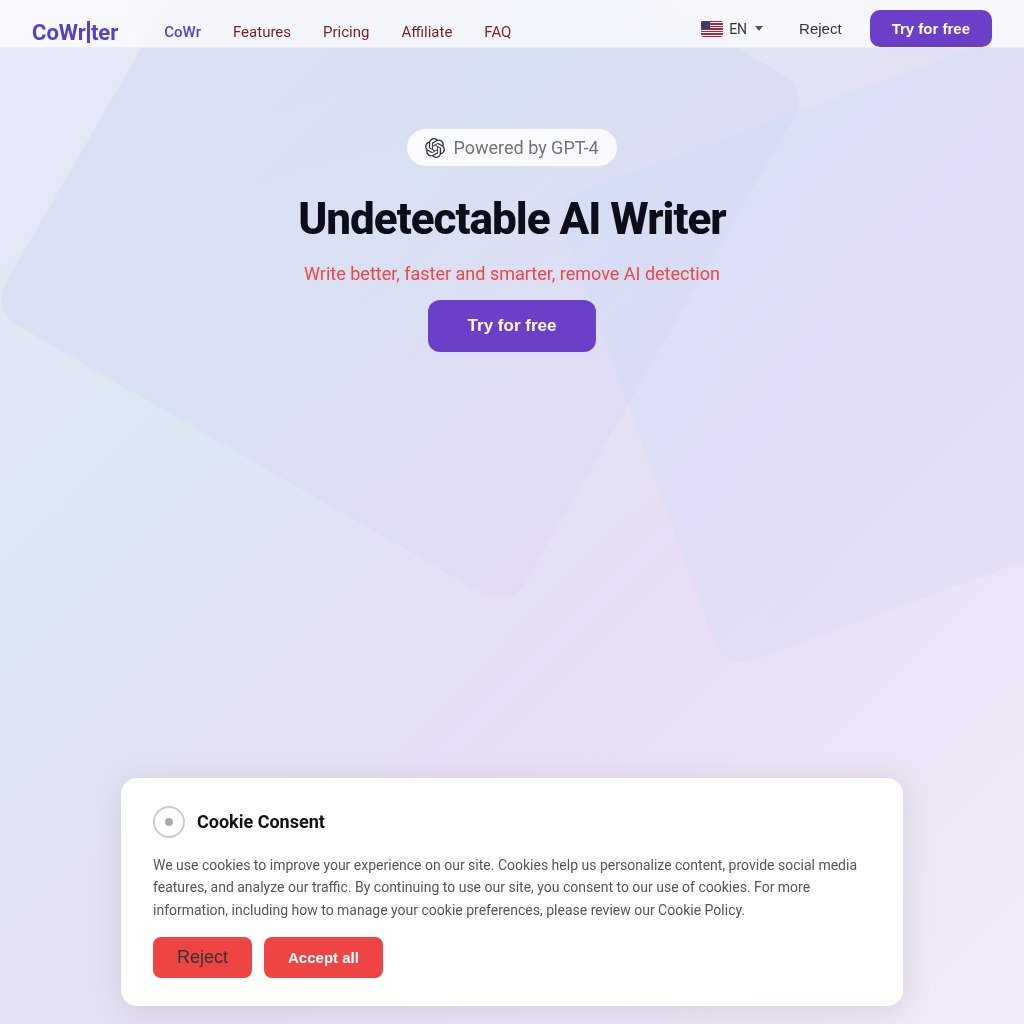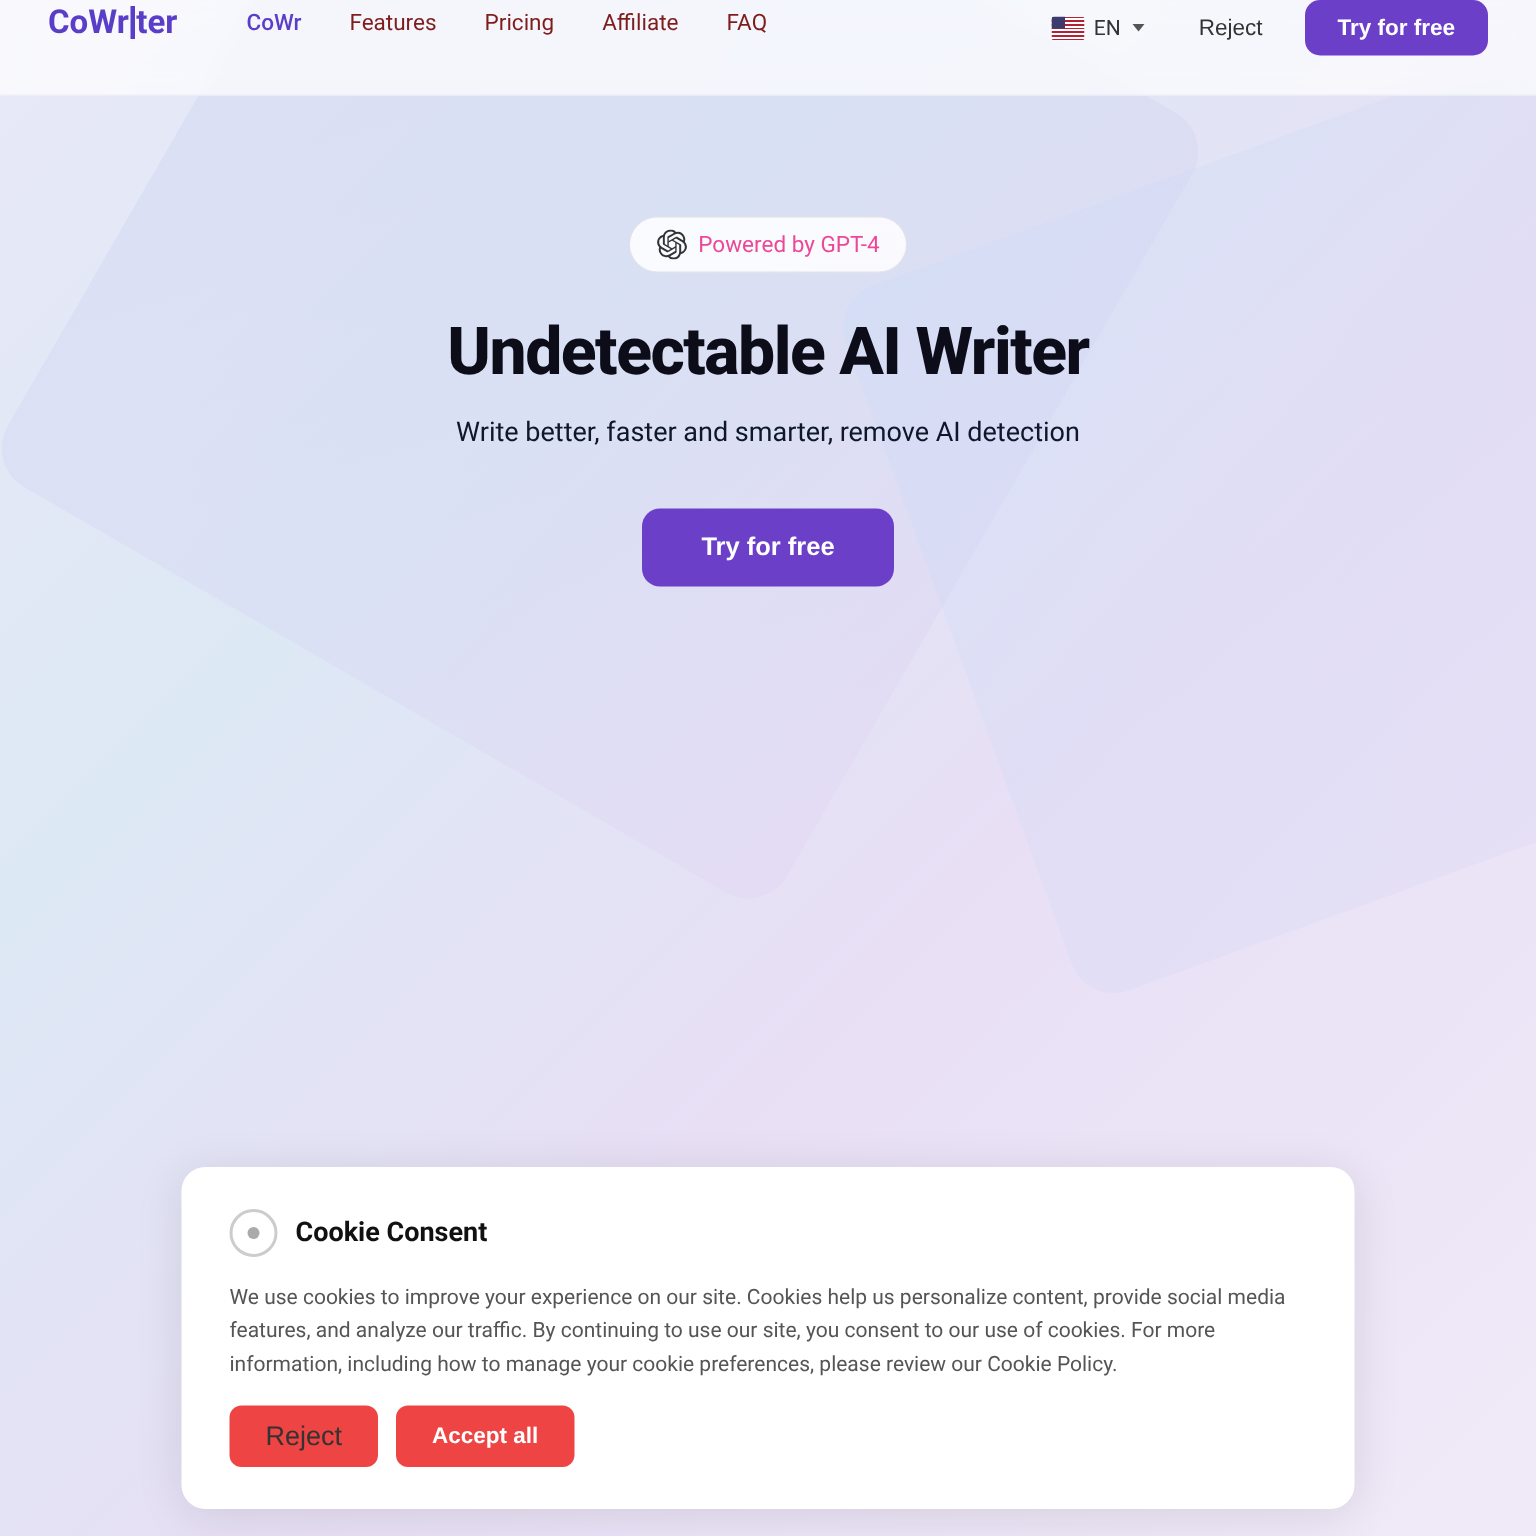--- a/index.html
+++ b/index.html
@@ -47,24 +47,24 @@
       background: linear-gradient(135deg, rgba(200,220,250,0.3) 0%, rgba(200,200,235,0.15) 100%);
       transform: rotate(-20deg);
       border-radius: 30px;
     }
 
     
     nav {
       position: relative;
       z-index: 10;
       display: flex;
-      align-items: flex-start;
+      align-items: flex-end;
       justify-content: space-between;
       padding: 0 32px;
-      height: 64px;
+      height: 48px;
       background: rgba(255,255,255,0.7);
       backdrop-filter: blur(8px);
       border-bottom: 1px solid rgba(220,220,240,0.4);
     }
 
     .nav-left {
       display: flex;
       align-items: center;
       gap: 32px;
     }
@@ -187,22 +187,22 @@
     }
 
     .powered-badge {
       display: flex;
       align-items: center;
       gap: 8px;
       background: rgba(255,255,255,0.85);
       border: 1px solid rgba(200,200,220,0.5);
       border-radius: 20px;
       padding: 8px 18px;
-      font-size: 15px;
-      color: #ec4899;
+      font-size: 18px;
+      color: #737373;
       margin-bottom: 28px;
       backdrop-filter: blur(4px);
     }
 
     .gpt-icon {
       width: 20px;
       height: 20px;
       display: flex;
       align-items: center;
       justify-content: center;
@@ -216,22 +216,22 @@
       font-size: 44px;
       font-weight: 800;
       color: #0d0d1a;
       line-height: 1.1;
       margin-bottom: 20px;
       letter-spacing: -1px;
     }
 
     .hero-subtitle {
       font-size: 18px;
-      color: #0f172a;
-      margin-bottom: 40px;
+      color: #ef4444;
+      margin-bottom: 16px;
     }
 
     .try-btn-hero {
       background: #6b3fc8;
       color: #fff;
       border: none;
       border-radius: 12px;
       padding: 16px 40px;
       font-size: 17px;
       font-weight: 600;

